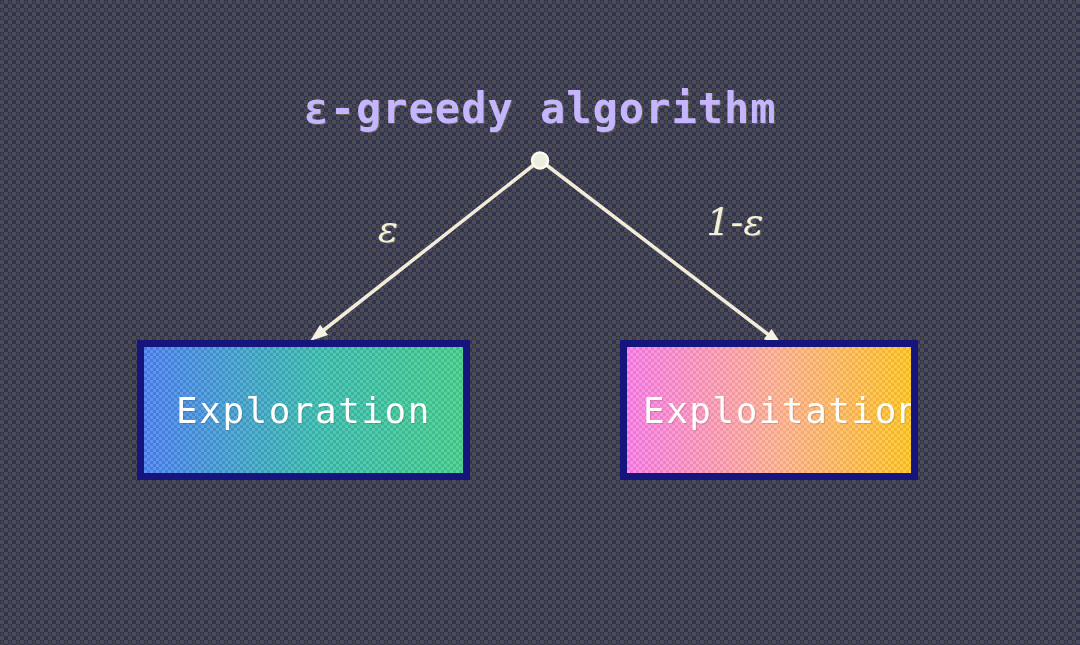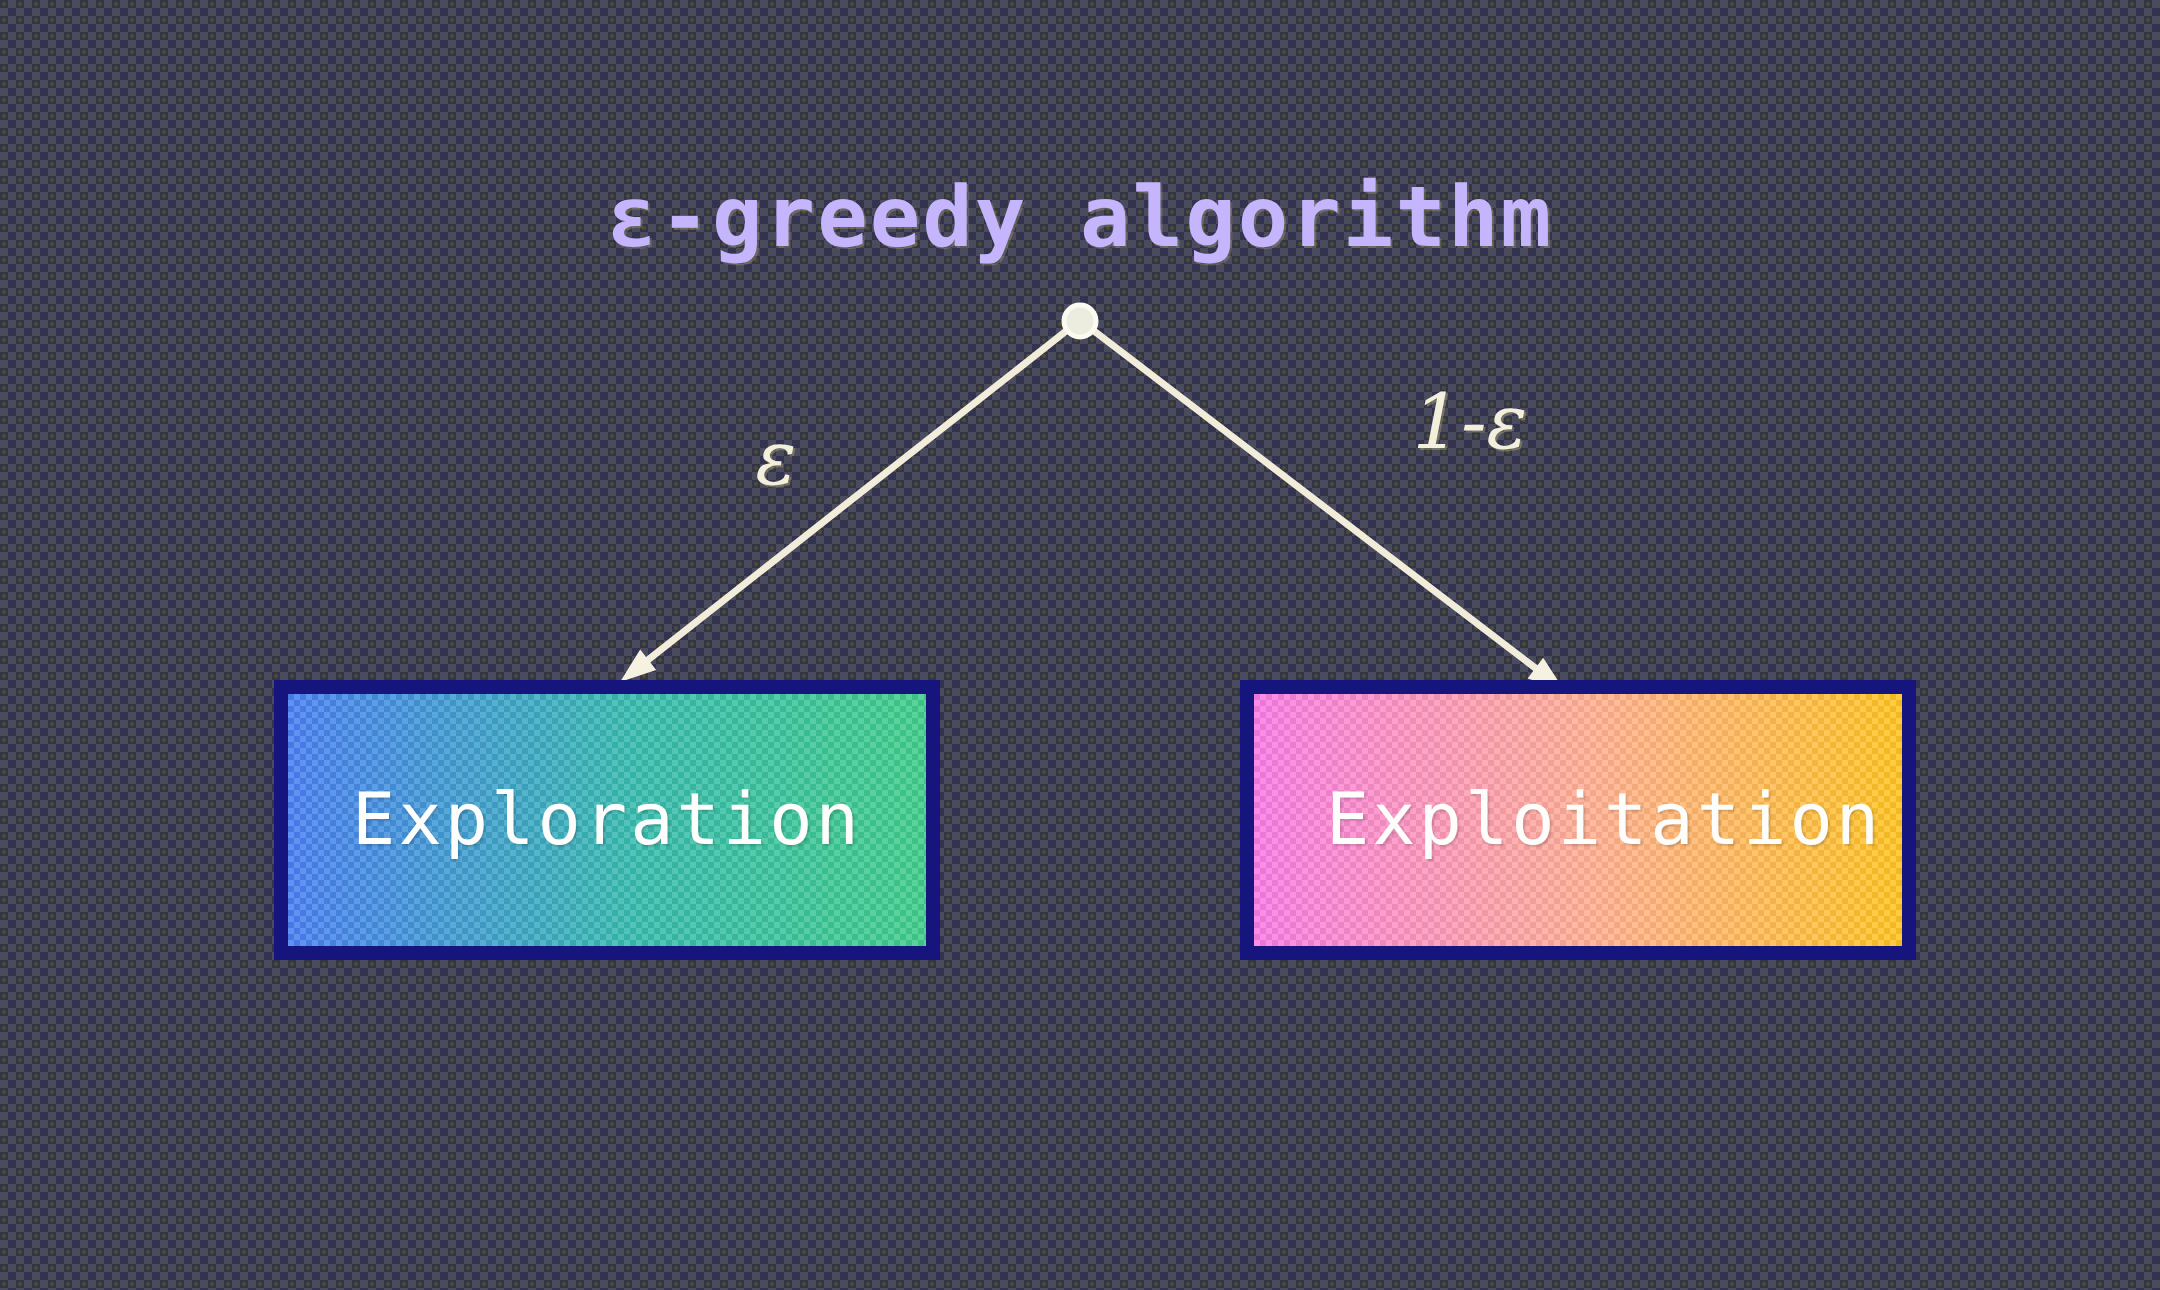--- a/index.html
+++ b/index.html
@@ -45,21 +45,21 @@
     position: absolute;
     transform: translate(-50%, -50%);
     font-family: "DejaVu Serif", "Liberation Serif", serif;
     font-style: italic;
     font-size: 38px;
     color: #f3efdd;
     white-space: nowrap;
     text-shadow: 1px 1px 0 rgba(220,210,130,0.3);
   }
   .branch-label.left  { left: 388px; top: 229px; }
-  .branch-label.right { left: 729px; top: 211px; padding-left: 12px; }
+  .branch-label.right { left: 729px; top: 222px; padding-left: 12px; }
   .node-box {
     position: absolute;
     top: 340px;
     height: 140px;
     border: 7px solid #15157d;
     box-sizing: border-box;
     display: flex;
     align-items: center;
     justify-content: center;
     overflow: hidden;
@@ -73,21 +73,21 @@
     pointer-events: none;
   }
   .node-box.exploration {
     left: 137px;
     width: 333px;
     background: linear-gradient(90deg, #4a80f2 0%, #38bcae 55%, #41cd8b 100%);
     text-align: center;
   }
   .node-box.exploitation {
     left: 620px;
-    width: 338px;
+    width: 298px;
     background: linear-gradient(90deg, #f97ce6 0%, #ffb093 52%, #ffc422 100%);
     padding-left: 26px;
   }
   .box-label {
     position: relative;
     z-index: 1;
     font-size: 36px;
     letter-spacing: 1.5px;
     color: #fdfdfb;
     white-space: nowrap;

